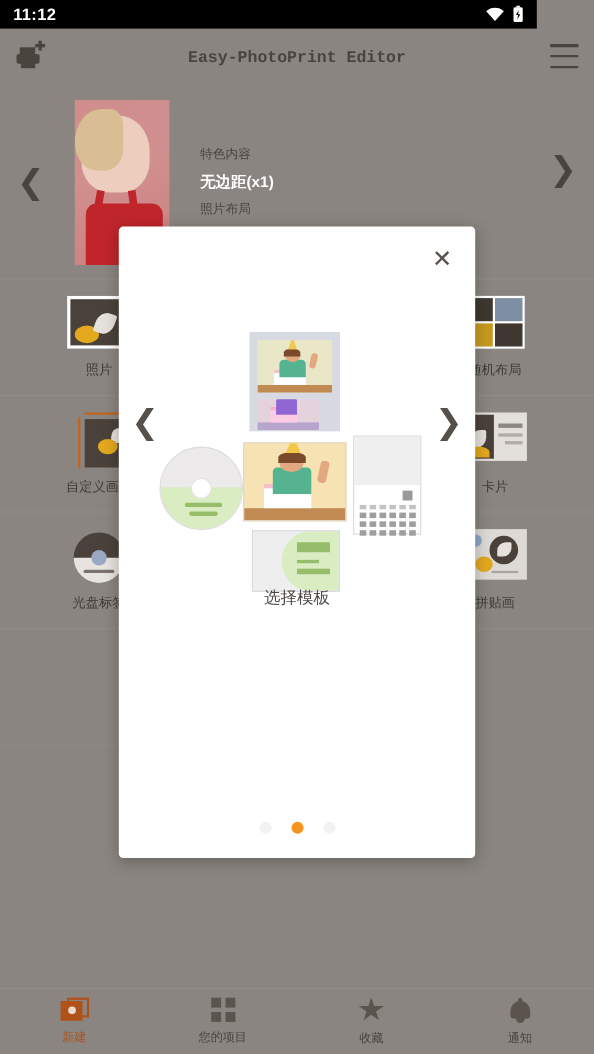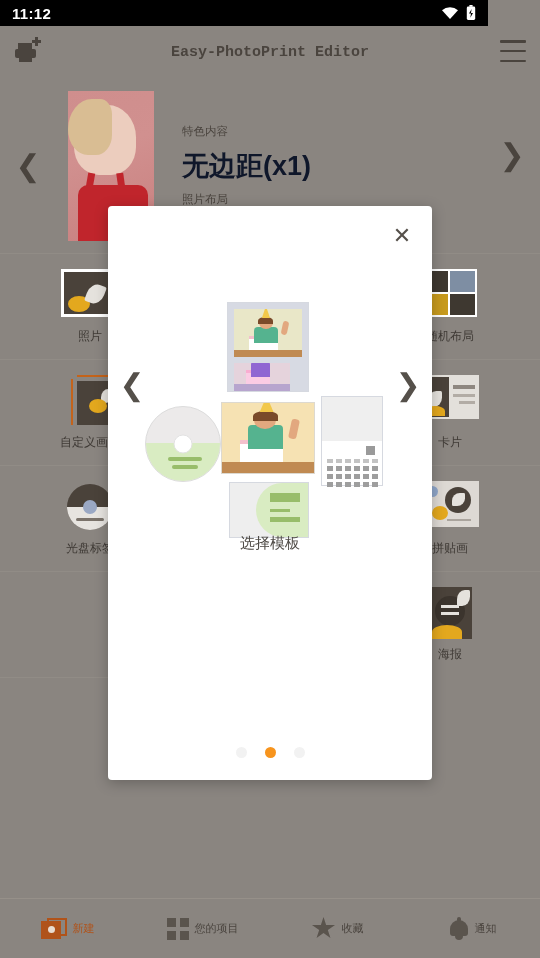--- a/index.html
+++ b/index.html
@@ -55,21 +55,21 @@
     position:absolute; left:10px; bottom:0; width:70px; height:56px; background:#c0252c;
     border-radius:10px 10px 0 0;
   }
   .hero .photo .strap1,.hero .photo .strap2{
     position:absolute; bottom:42px; width:7px; height:26px; background:#c0252c; transform:rotate(10deg);
   }
   .hero .photo .strap1{ left:18px; }
   .hero .photo .strap2{ left:50px; transform:rotate(-8deg); }
   .hero .info{ margin-left:28px; }
   .hero .info .kicker{ font-size:11.5px; color:#4a443e; margin-bottom:9px; }
-  .hero .info .name{ font-size:27px; font-weight:700; color:#0f172a; margin-bottom:8px; }
+  .hero .info .name{ font-size:14px; font-weight:700; color:#ffffff; margin-bottom:8px; }
   .hero .info .sub{ font-size:11.5px; color:#4a443e; }
   .hero .arrow.right{ position:absolute; right:0; top:62px; }
 
   .grid{ display:grid; grid-template-columns:1fr 1fr 1fr; }
   .cell{ height:106px; display:flex; flex-direction:column; align-items:center;
     justify-content:center; border-top:1px solid #918c86; gap:7px; }
   .cell .label{ font-size:12px; color:#3f3a35; }
   .thumb{ width:58px; height:52px; position:relative; }
 
   
@@ -137,21 +137,21 @@
   .t-scrap .heart{position:absolute;right:3px;top:21px;width:12px;height:11px;background:#d63a9c;
     clip-path:polygon(50% 100%,0 35%,12% 8%,50% 25%,88% 8%,100% 35%);}
   .t-scrap .star{position:absolute;left:0px;top:10px;width:14px;height:14px;background:#e0a81c;
     clip-path:polygon(50% 0,61% 35%,98% 35%,68% 57%,79% 91%,50% 70%,21% 91%,32% 57%,2% 35%,39% 35%);}
   .t-scrap .sc1{position:absolute;left:6px;bottom:0px;width:26px;height:3px;background:#e07b1a;transform:rotate(-30deg);}
   .t-scrap .sc2{position:absolute;left:6px;bottom:6px;width:26px;height:3px;background:#e07b1a;transform:rotate(30deg);}
 
   
   .bottomnav{ position:absolute; bottom:0; left:0; width:540px; height:60px;
     background:#8a8580; border-top:1px solid #969089; display:flex; z-index:3; }
-  .navitem{ flex:1; display:flex; flex-direction:row; align-items:center;
+  .navitem{ flex:1; display:flex; flex-direction:column; align-items:center;
     justify-content:center; gap:6px; }
   .navitem .nlabel{ font-size:11px; color:#4a443e; }
   .navitem.active .nlabel{ color:#b0531a; }
   .ic-new{ width:26px;height:22px;position:relative;}
   .ic-new .back{position:absolute;right:0;top:0;width:20px;height:18px;border:2.5px solid #b0531a;}
   .ic-new .front{position:absolute;left:0;top:3px;width:20px;height:18px;background:#b0531a;}
   .ic-new .fl{position:absolute;left:7px;top:8px;width:7px;height:7px;border-radius:50%;background:#e8dcd0;}
   .ic-grid{ width:22px;height:22px;display:grid;grid-template-columns:1fr 1fr;grid-template-rows:1fr 1fr;gap:4px;}
   .ic-grid i{background:#5a544d;display:block;}
   .ic-star{ width:24px;height:23px;background:#5a544d;
@@ -402,32 +402,20 @@
               <div class="dot"></div>
             <div class="heart"></div>
               <div class="star"></div>
               <div class="sc1"></div>
               <div class="sc2"></div>
             </div>
         </div>
         <div class="label">剪贴簿</div>
       </div>
 
-      <div class="cell">
-        <div class="thumb">
-          <div class="t-poster">
-              <div class="cir"></div>
-              <div class="l1"></div>
-              <div class="l2"></div>
-            <div class="lf"></div>
-              <div class="fl"></div>
-            </div>
-        </div>
-        <div class="label">海报</div>
-      </div>
 
       <div class="cell"></div>
       <div class="cell"></div>
     </div>
   </div>
 
   <div class="bottomnav">
     <div class="navitem active">
       <div class="ic-new">
         <div class="back"></div>

